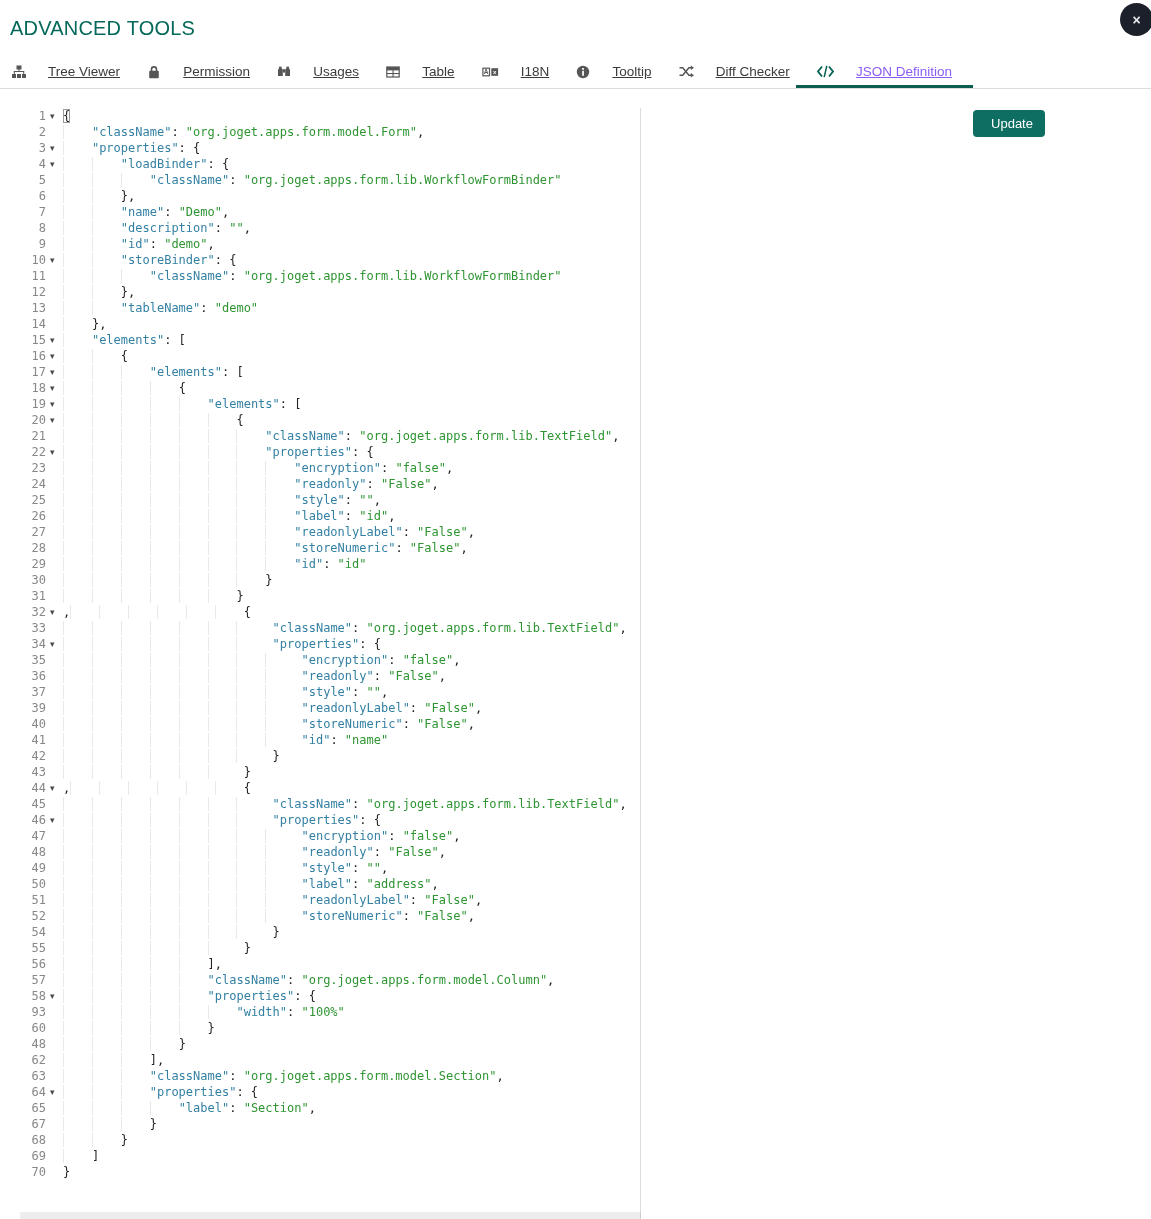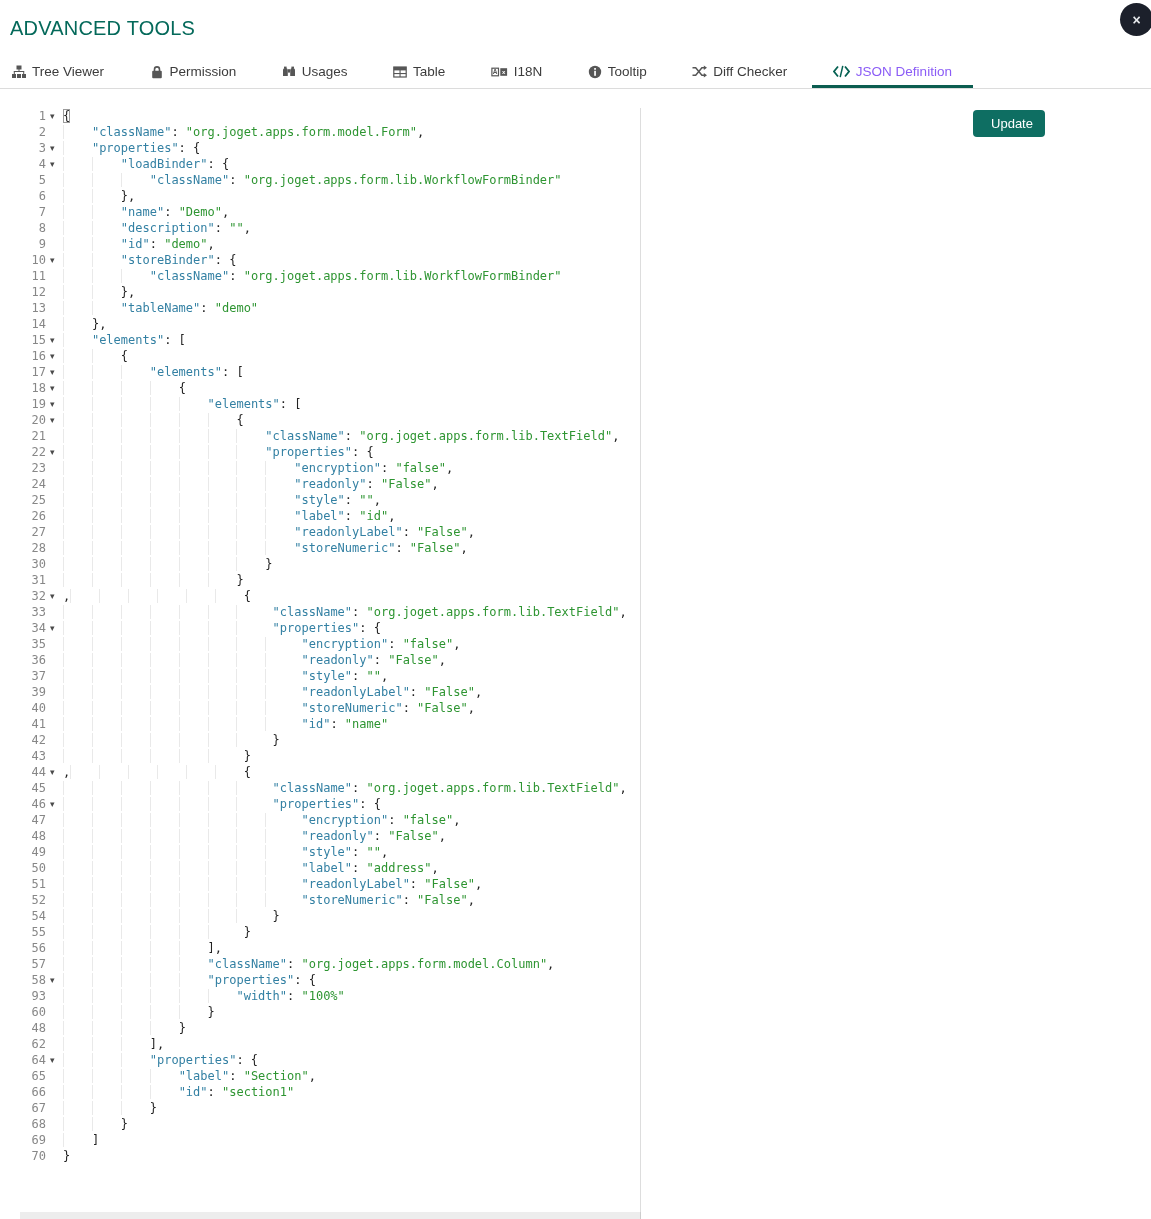--- a/index.html
+++ b/index.html
@@ -20,22 +20,22 @@
   
   .tabbar{
     position:absolute;left:0;top:55px;width:1151px;height:34px;
     border-bottom:1px solid #dcdcdc;box-sizing:border-box;
   }
   .tabbar-inner{
     width:952px;height:100%;padding-left:12px;box-sizing:border-box;
     display:flex;justify-content:space-between;align-items:center;
   }
   .tab{
-    position:relative;display:inline-flex;align-items:center;gap:6px;
-    font-size:13.5px;color:#3c3c3c;cursor:pointer;white-space:nowrap;height:100%;
+    position:relative;display:inline-flex;align-items:center;gap:22px;
+    font-size:13.5px;color:#3c3c3c;cursor:pointer;white-space:nowrap;height:100%;text-decoration:underline;
   }
   .tab .ticon{display:inline-flex;color:#565656;}
   .tab.active{color:#8b5cf6;font-weight:normal;}
   .tab.active .ticon{color:#056152;}
   .tab.active::after{
     content:"";position:absolute;left:-21px;right:-21px;bottom:0;height:3px;background:#0b5d50;
   }
   
   .update-btn{
     position:absolute;left:973px;top:110px;width:72px;height:27px;
@@ -302,20 +302,25 @@
       <div class="ln">27</div>
       <div class="fold"></div>
       <div class="cl"><span class="ig">    </span><span class="ig">    </span><span class="ig">    </span><span class="ig">    </span><span class="ig">    </span><span class="ig">    </span><span class="ig">    </span><span class="ig">    </span><span class="tk">"readonlyLabel"</span>: <span class="tv">"False"</span>,</div>
     </div>
     <div class="cm-row">
       <div class="ln">28</div>
       <div class="fold"></div>
       <div class="cl"><span class="ig">    </span><span class="ig">    </span><span class="ig">    </span><span class="ig">    </span><span class="ig">    </span><span class="ig">    </span><span class="ig">    </span><span class="ig">    </span><span class="tk">"storeNumeric"</span>: <span class="tv">"False"</span>,</div>
     </div>
     <div class="cm-row">
+      <div class="ln">29</div>
+      <div class="fold"></div>
+      <div class="cl"><span class="ig">    </span><span class="ig">    </span><span class="ig">    </span><span class="ig">    </span><span class="ig">    </span><span class="ig">    </span><span class="ig">    </span><span class="ig">    </span><span class="tk">"id"</span>: <span class="tv">"id"</span></div>
+    </div>
+    <div class="cm-row">
       <div class="ln">30</div>
       <div class="fold"></div>
       <div class="cl"><span class="ig">    </span><span class="ig">    </span><span class="ig">    </span><span class="ig">    </span><span class="ig">    </span><span class="ig">    </span><span class="ig">    </span>}</div>
     </div>
     <div class="cm-row">
       <div class="ln">31</div>
       <div class="fold"></div>
       <div class="cl"><span class="ig">    </span><span class="ig">    </span><span class="ig">    </span><span class="ig">    </span><span class="ig">    </span><span class="ig">    </span>}</div>
     </div>
     <div class="cm-row">
@@ -457,33 +462,33 @@
       <div class="ln">48</div>
       <div class="fold"></div>
       <div class="cl"><span class="ig">    </span><span class="ig">    </span><span class="ig">    </span><span class="ig">    </span>}</div>
     </div>
     <div class="cm-row">
       <div class="ln">62</div>
       <div class="fold"></div>
       <div class="cl"><span class="ig">    </span><span class="ig">    </span><span class="ig">    </span>],</div>
     </div>
     <div class="cm-row">
+      <div class="ln">63</div>
+      <div class="fold"></div>
+      <div class="cl"><span class="ig">    </span><span class="ig">    </span><span class="ig">    </span><span class="tk">"className"</span>: <span class="tv">"org.joget.apps.form.model.Section"</span>,</div>
+    </div>
+    <div class="cm-row">
       <div class="ln">64</div>
       <div class="fold">▾</div>
       <div class="cl"><span class="ig">    </span><span class="ig">    </span><span class="ig">    </span><span class="tk">"properties"</span>: {</div>
     </div>
     <div class="cm-row">
       <div class="ln">65</div>
       <div class="fold"></div>
       <div class="cl"><span class="ig">    </span><span class="ig">    </span><span class="ig">    </span><span class="ig">    </span><span class="tk">"label"</span>: <span class="tv">"Section"</span>,</div>
-    </div>
-    <div class="cm-row">
-      <div class="ln">66</div>
-      <div class="fold"></div>
-      <div class="cl"><span class="ig">    </span><span class="ig">    </span><span class="ig">    </span><span class="ig">    </span><span class="tk">"id"</span>: <span class="tv">"section1"</span></div>
     </div>
     <div class="cm-row">
       <div class="ln">67</div>
       <div class="fold"></div>
       <div class="cl"><span class="ig">    </span><span class="ig">    </span><span class="ig">    </span>}</div>
     </div>
     <div class="cm-row">
       <div class="ln">68</div>
       <div class="fold"></div>
       <div class="cl"><span class="ig">    </span><span class="ig">    </span>}</div>

